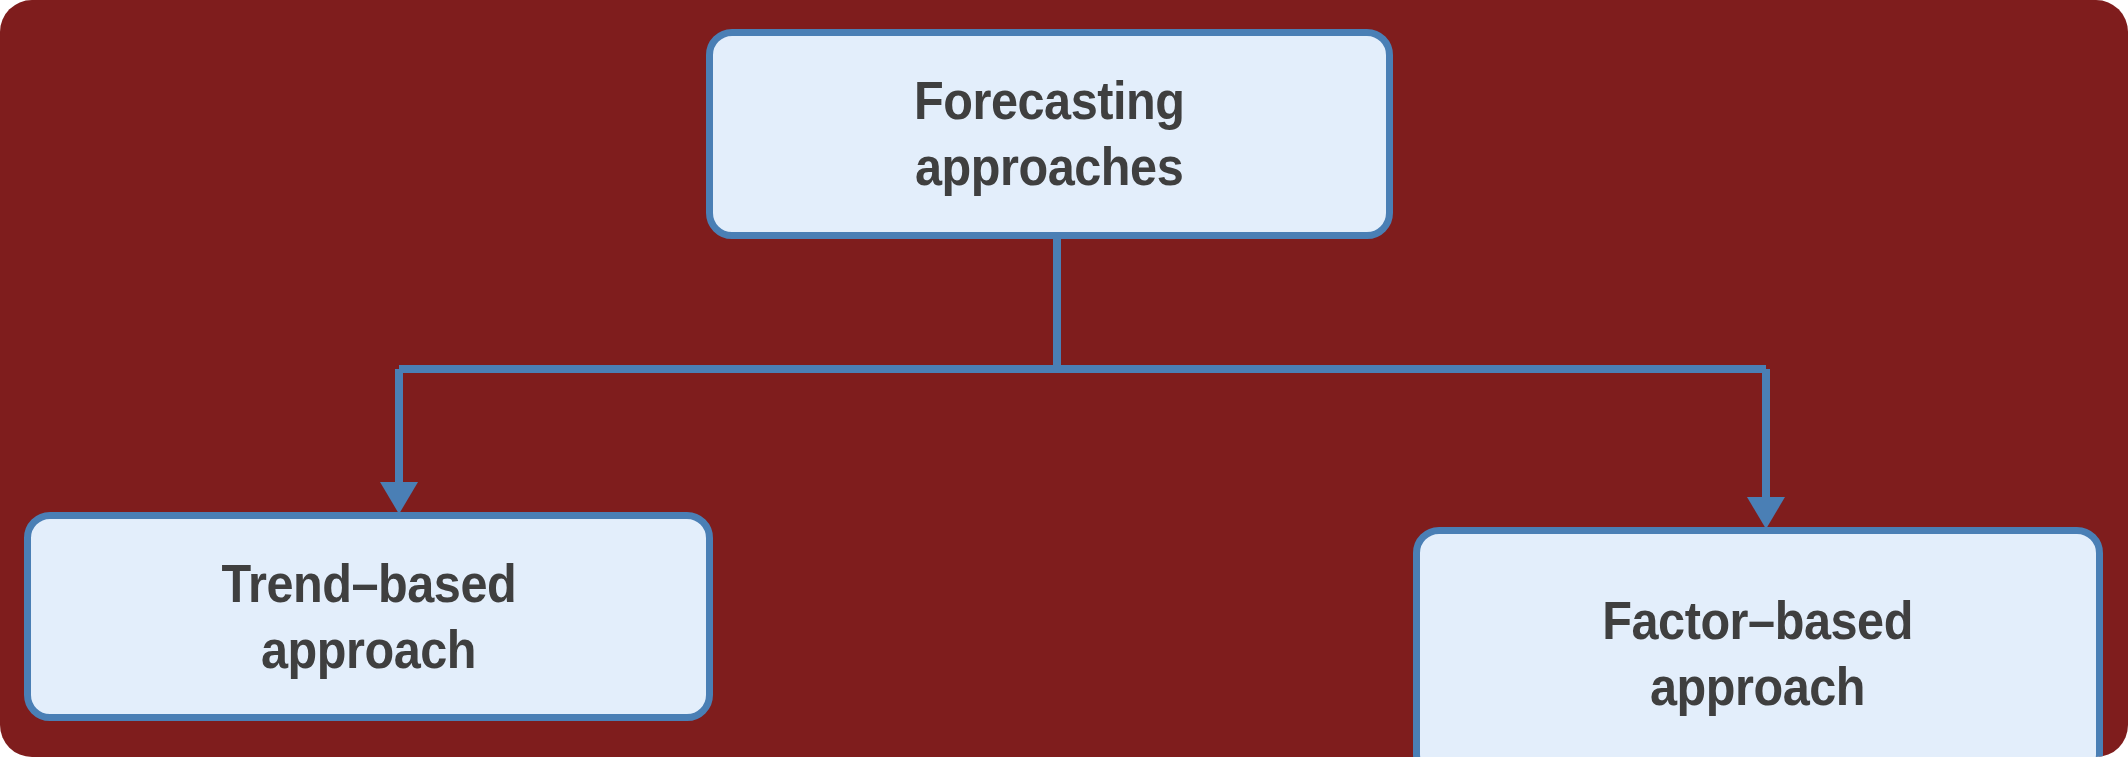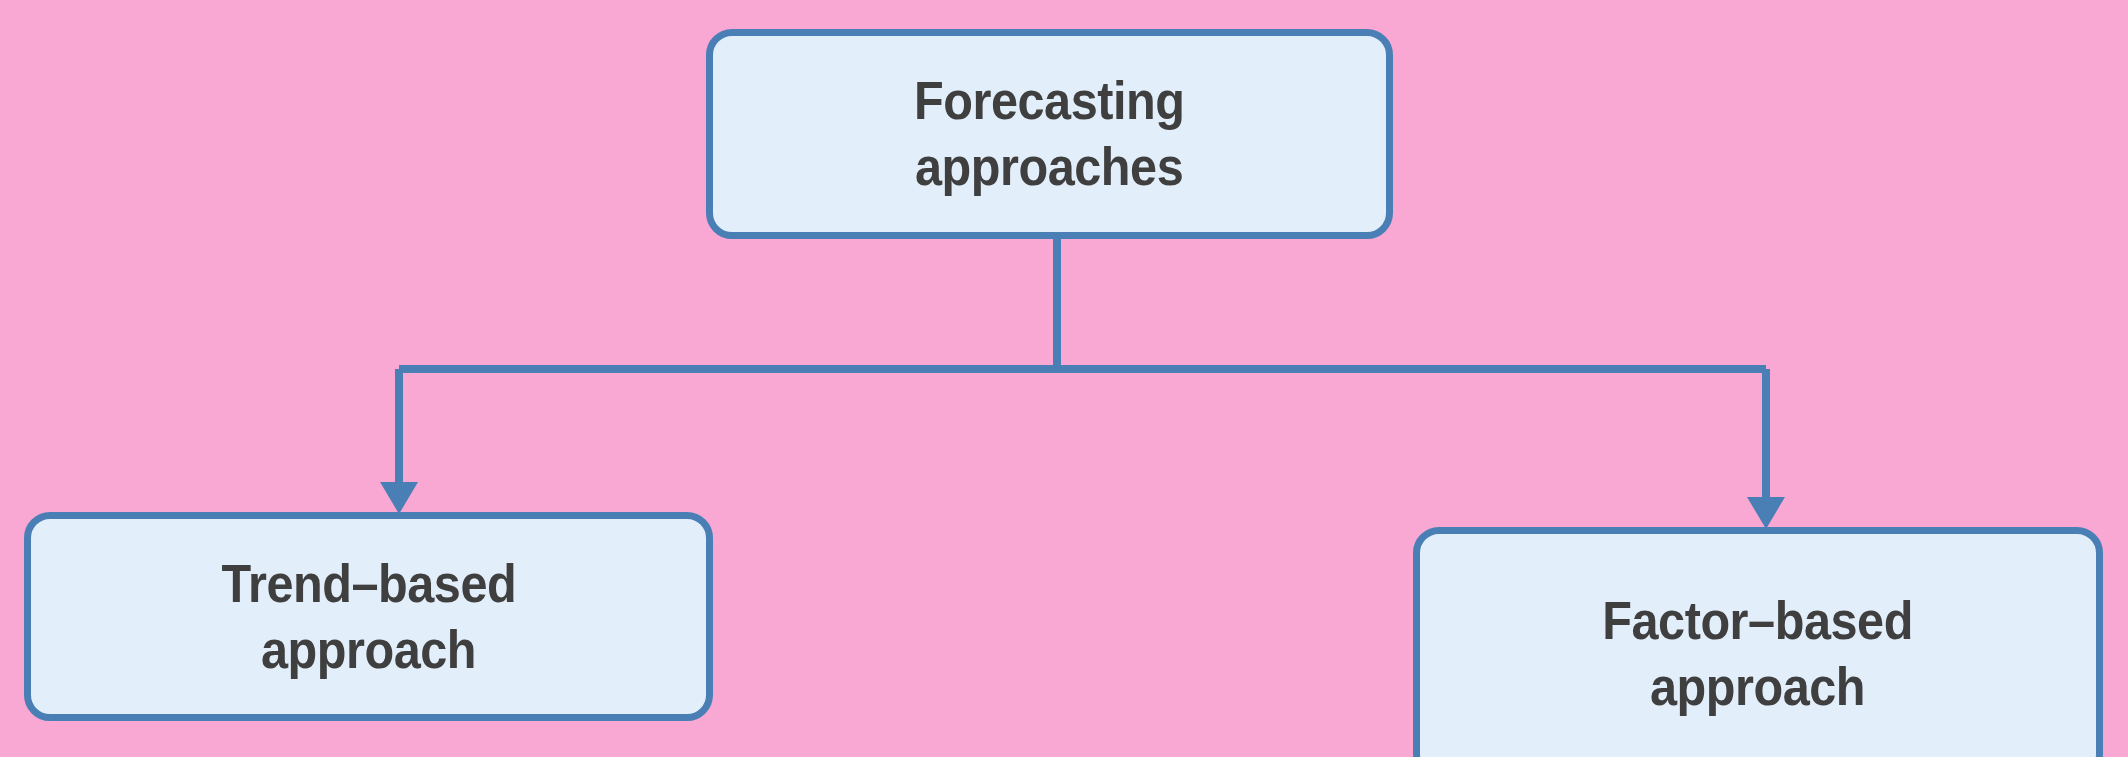--- a/index.html
+++ b/index.html
@@ -8,22 +8,23 @@
     padding: 0;
     background: #ffffff;
   }
   body {
     font-family: "Liberation Sans", "DejaVu Sans", sans-serif;
   }
   #diagram-canvas {
     position: relative;
     width: 2128px;
     height: 757px;
-    background: #f9a8d4;
+    background: #7f1d1d;
     overflow: hidden;
+    border-radius: 32px;
   }
   #connector-layer {
     position: absolute;
     left: 0;
     top: 0;
     width: 2128px;
     height: 757px;
     pointer-events: none;
   }
   .node-box {

